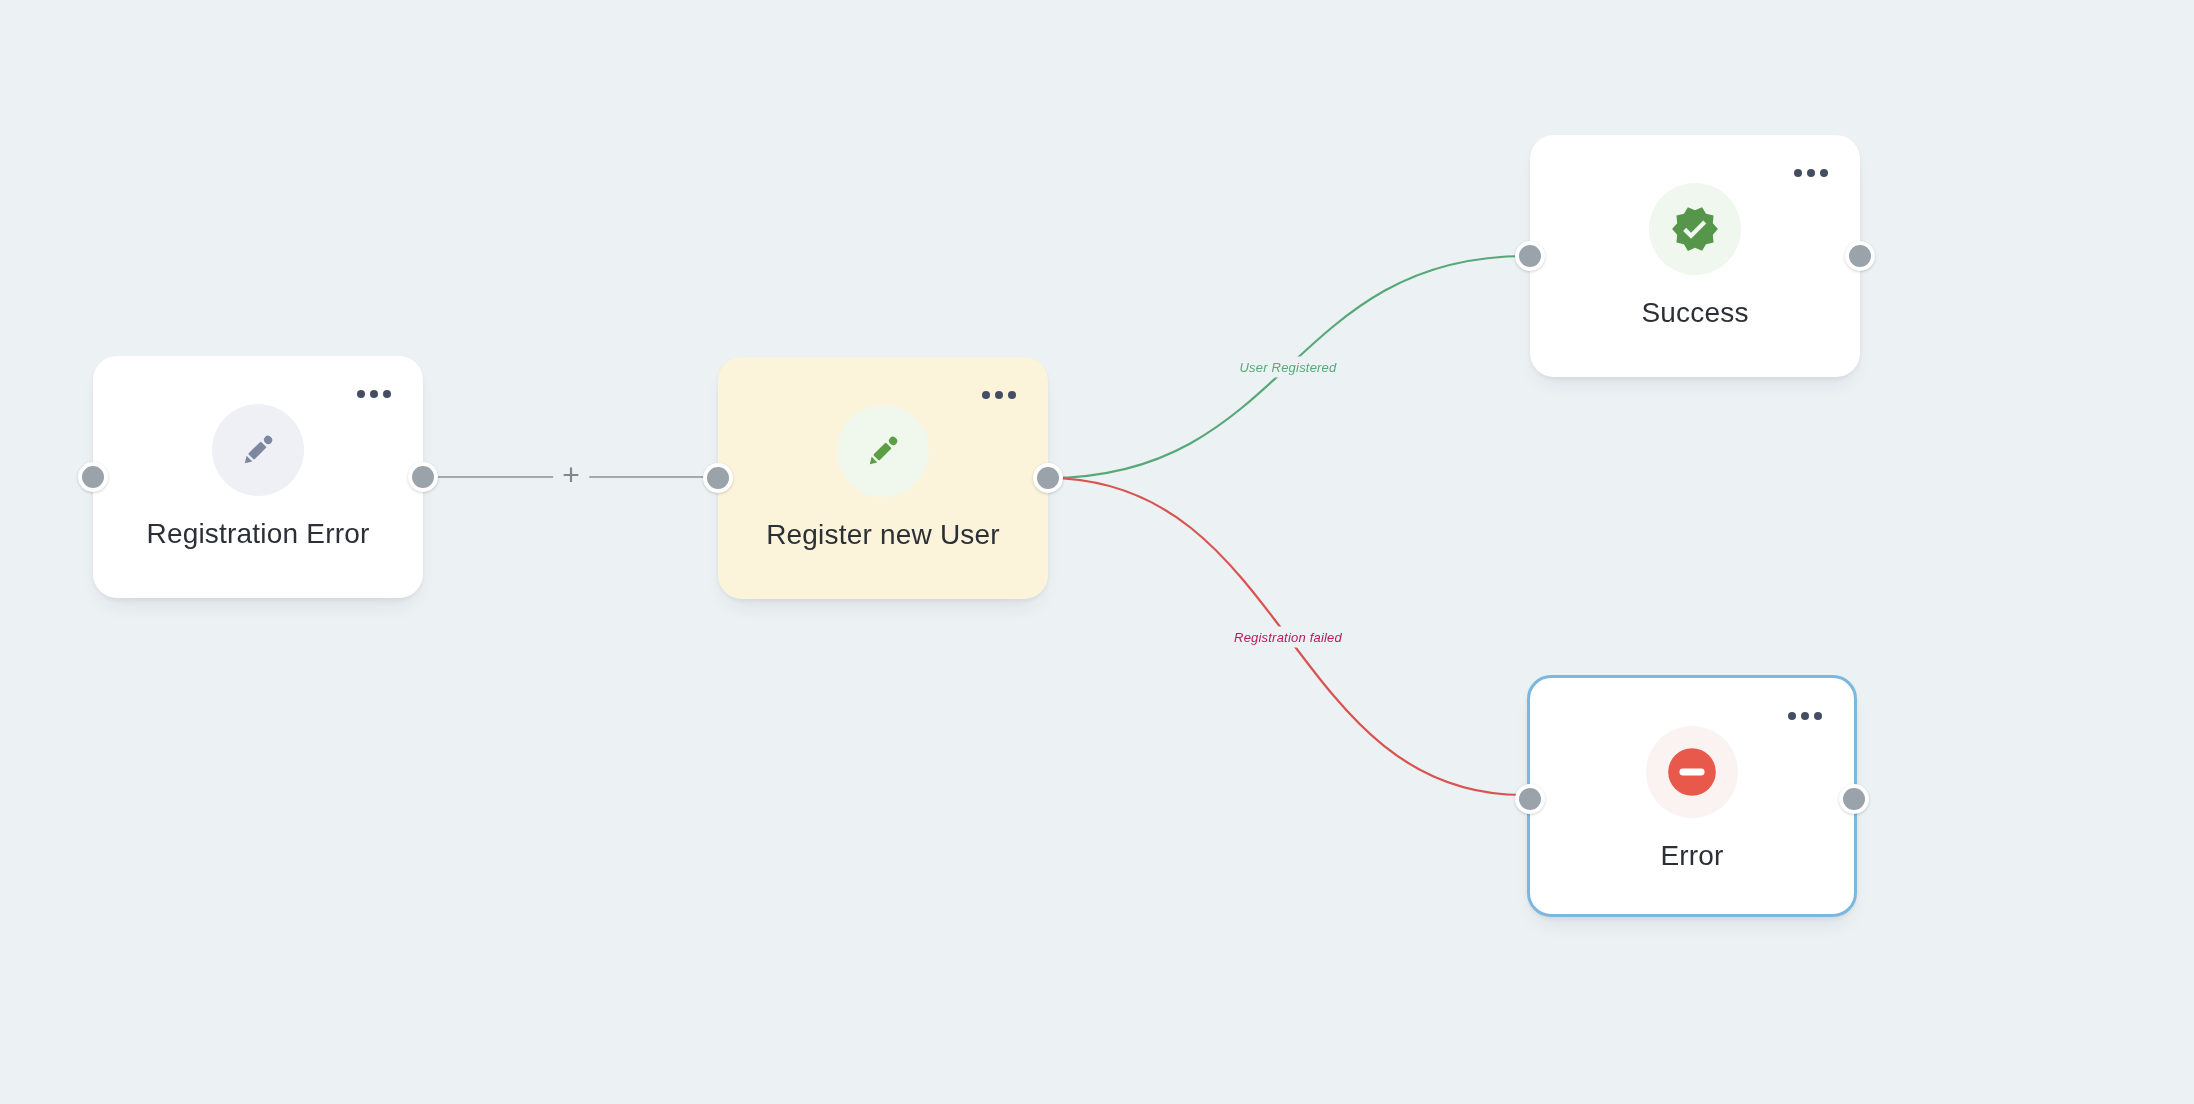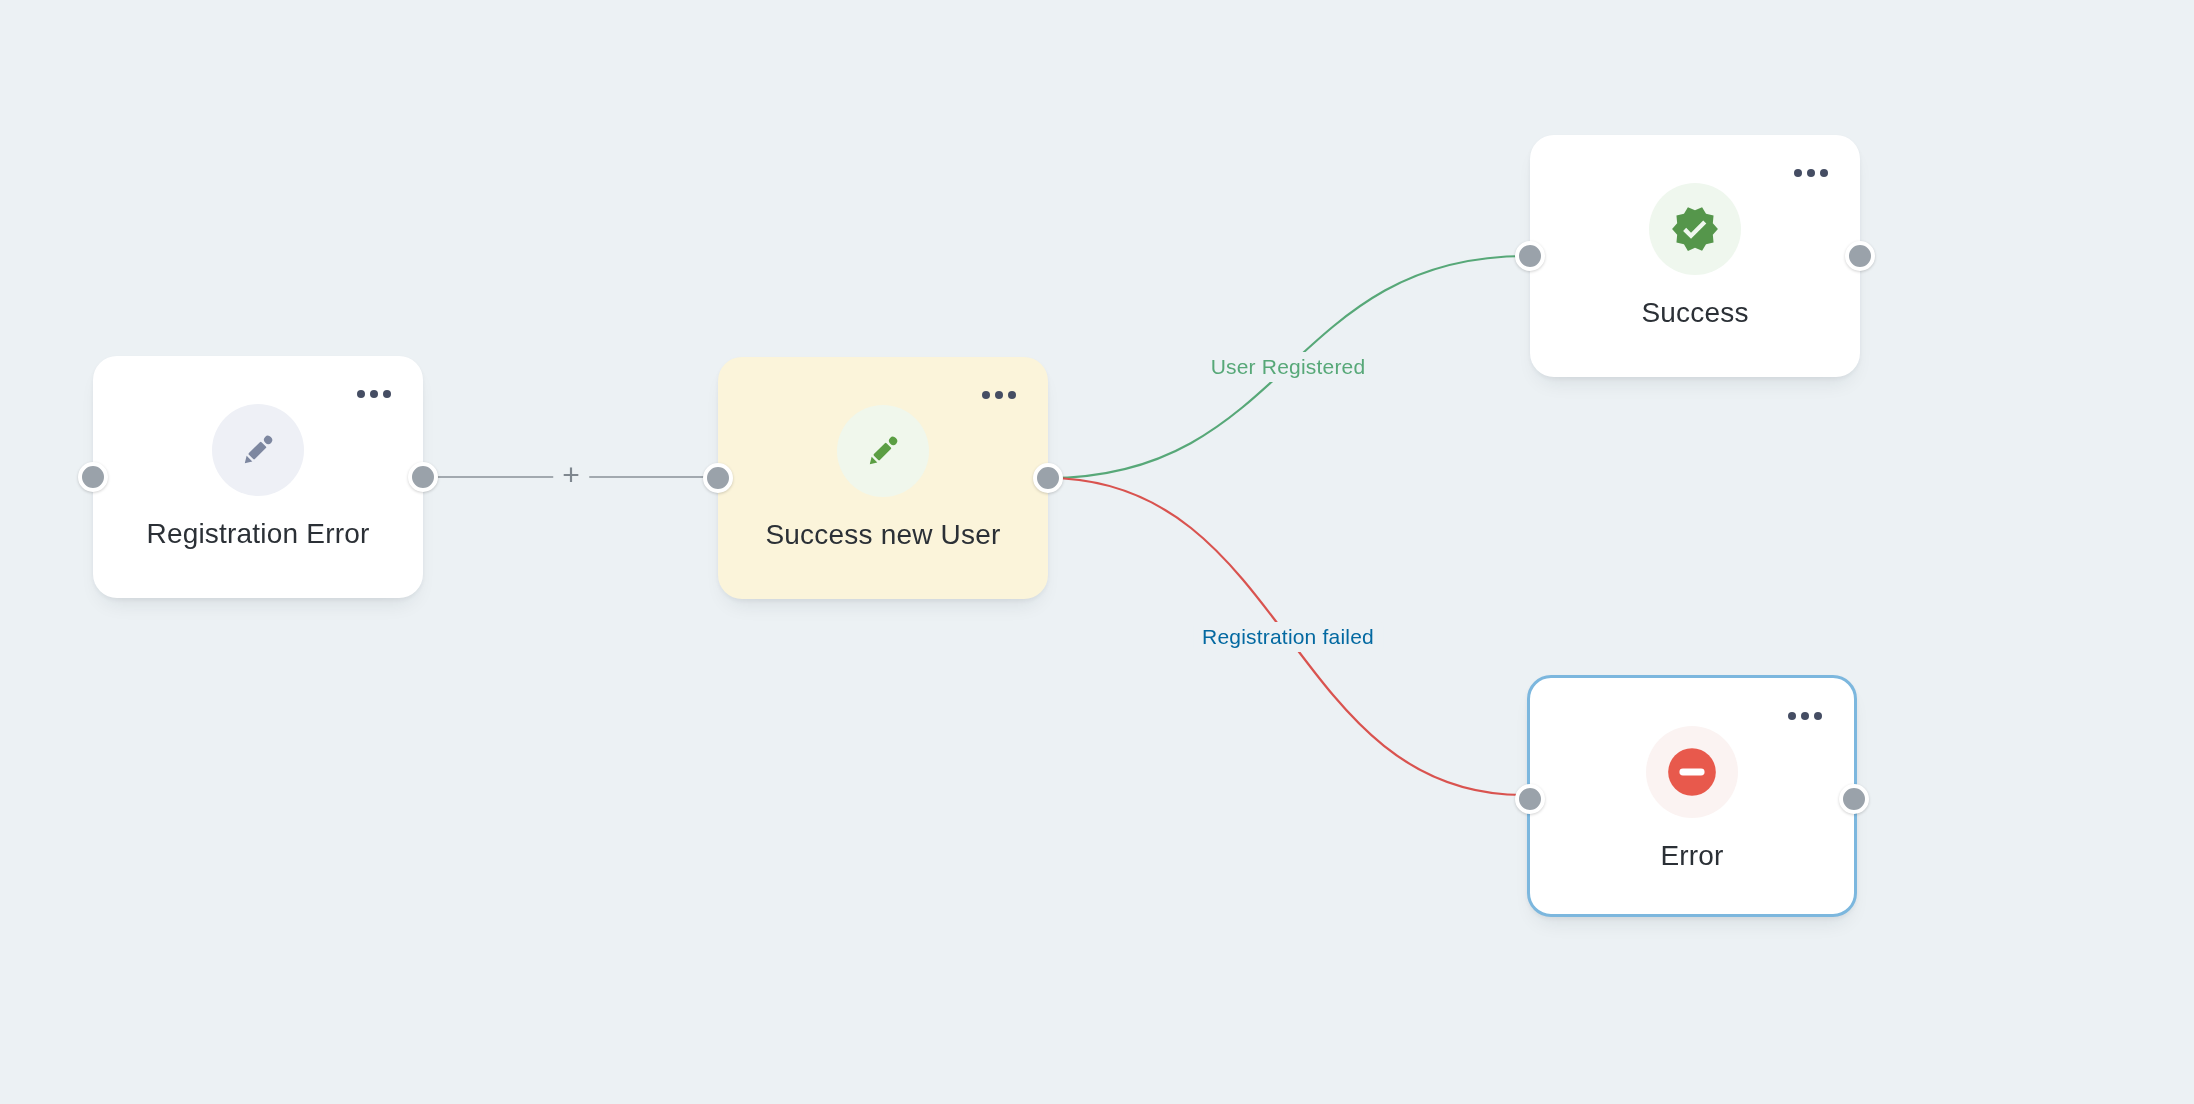--- a/index.html
+++ b/index.html
@@ -17,29 +17,30 @@
     position: absolute; inset: 0;
     width: 2194px; height: 1104px;
     z-index: 1;
   }
   .edges-layer path { fill: none; }
 
   .edge-label {
     position: absolute;
     transform: translate(-50%, -50%);
     z-index: 2;
-    font-size: 21px;
+    font-size: 13px;
     background: #ecf1f4;
     padding: 3px 9px;
     border-radius: 4px;
     white-space: nowrap;
     letter-spacing: 0.2px;
+    font-style: italic;
   }
   .edge-label.green { color: #57a878; }
-  .edge-label.red   { color: #0369a1; }
+  .edge-label.red   { color: #be185d; }
 
   .add-btn {
     position: absolute;
     transform: translate(-50%, -50%);
     z-index: 2;
     font-size: 30px;
     font-weight: 300;
     line-height: 1;
     color: #7f878f;
     background: #ecf1f4;
@@ -165,21 +166,21 @@
     </div>
     <div class="icon-circle icon-bg-green">
       <svg width="46" height="46" viewBox="0 0 48 48">
         <g transform="rotate(45 24 24)" fill="#5b9e43">
           <rect x="19.6" y="5" width="8.8" height="8.2" rx="4.4"></rect>
           <rect x="19.6" y="15.6" width="8.8" height="18.6" rx="1.2"></rect>
           <polygon points="24,43.5 19.8,36.6 28.2,36.6"></polygon>
         </g>
       </svg>
     </div>
-    <div class="node-title">Success new User</div>
+    <div class="node-title">Register new User</div>
     <span class="handle left"></span>
     <span class="handle right"></span>
   </div>
 
   <div class="node" id="node-success">
     <div class="menu-btn">
       <span class="dot"></span>
       <span class="dot"></span>
       <span class="dot"></span>
     </div>

